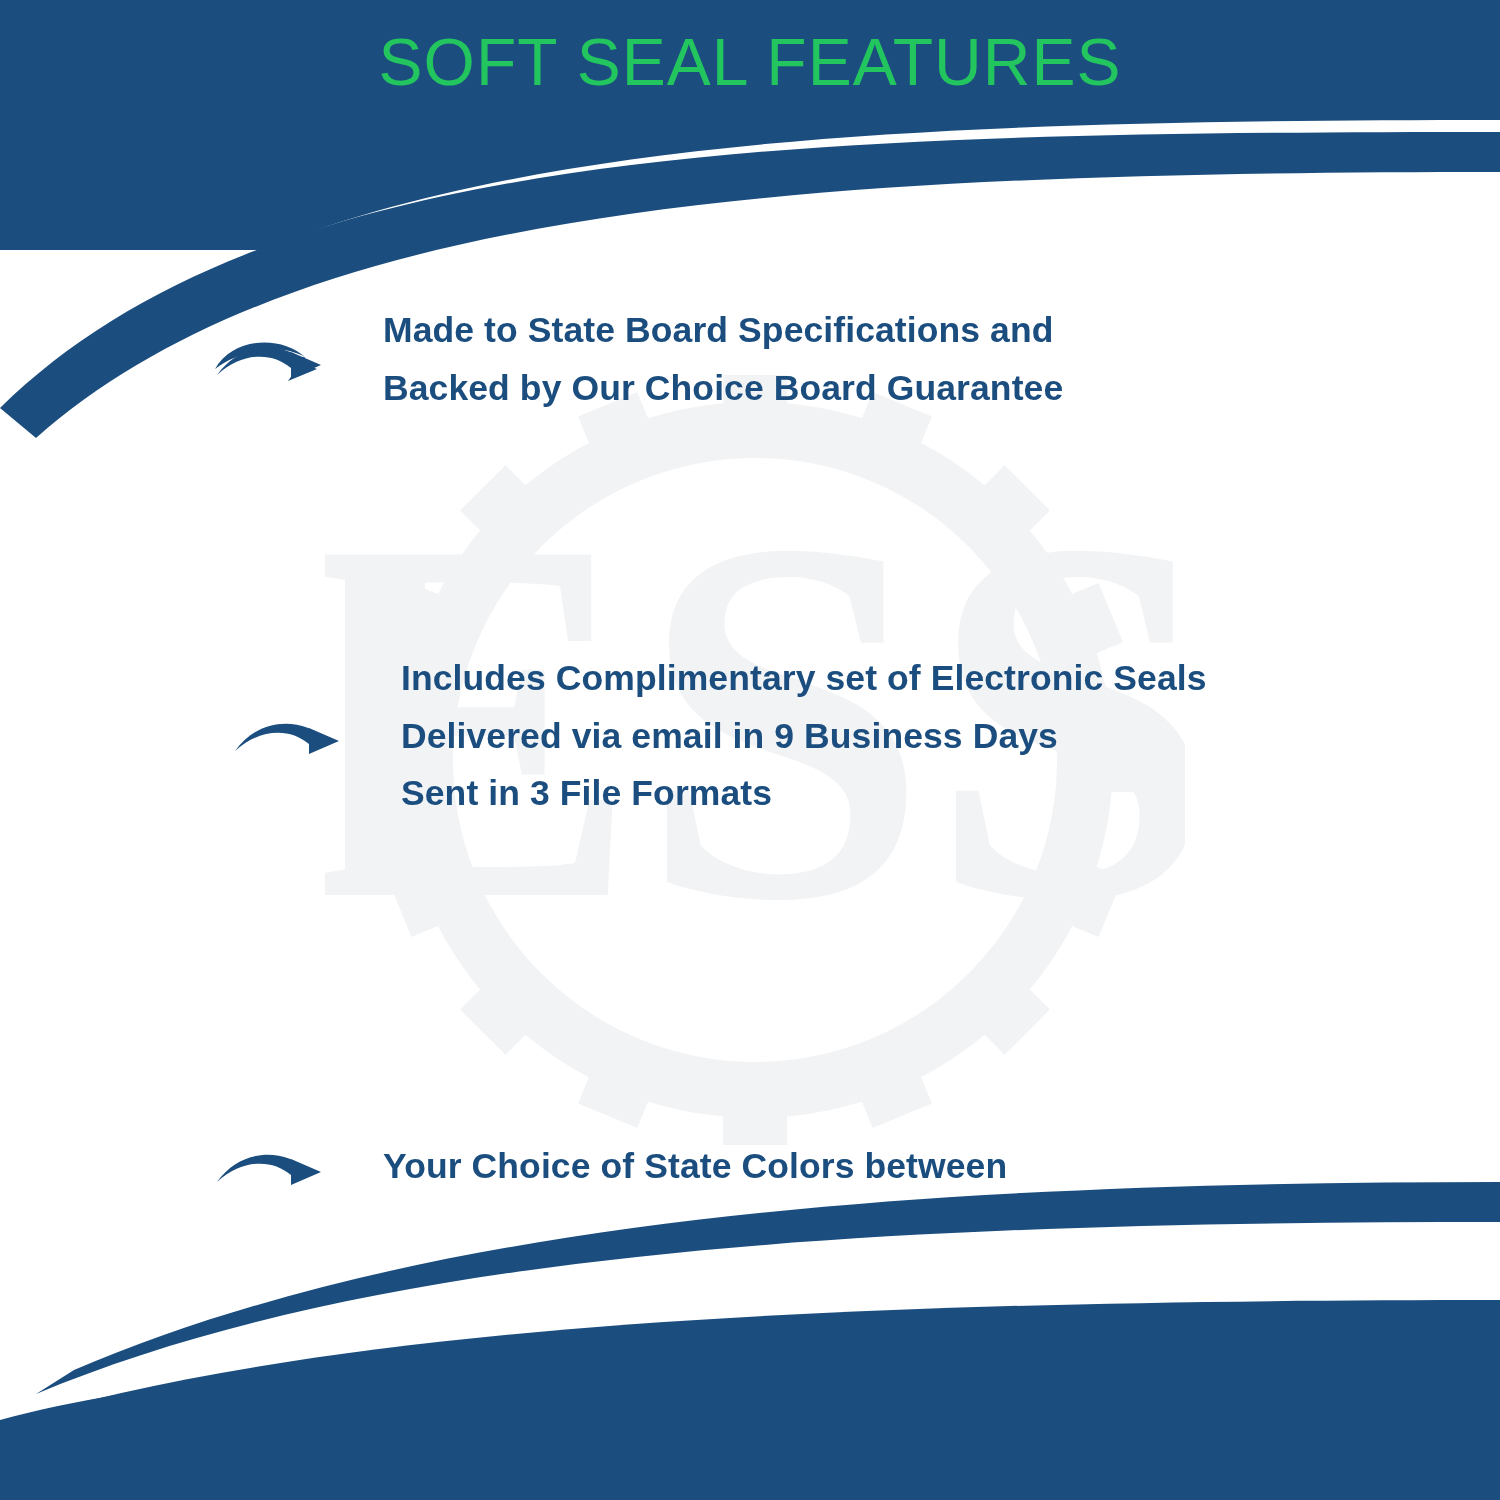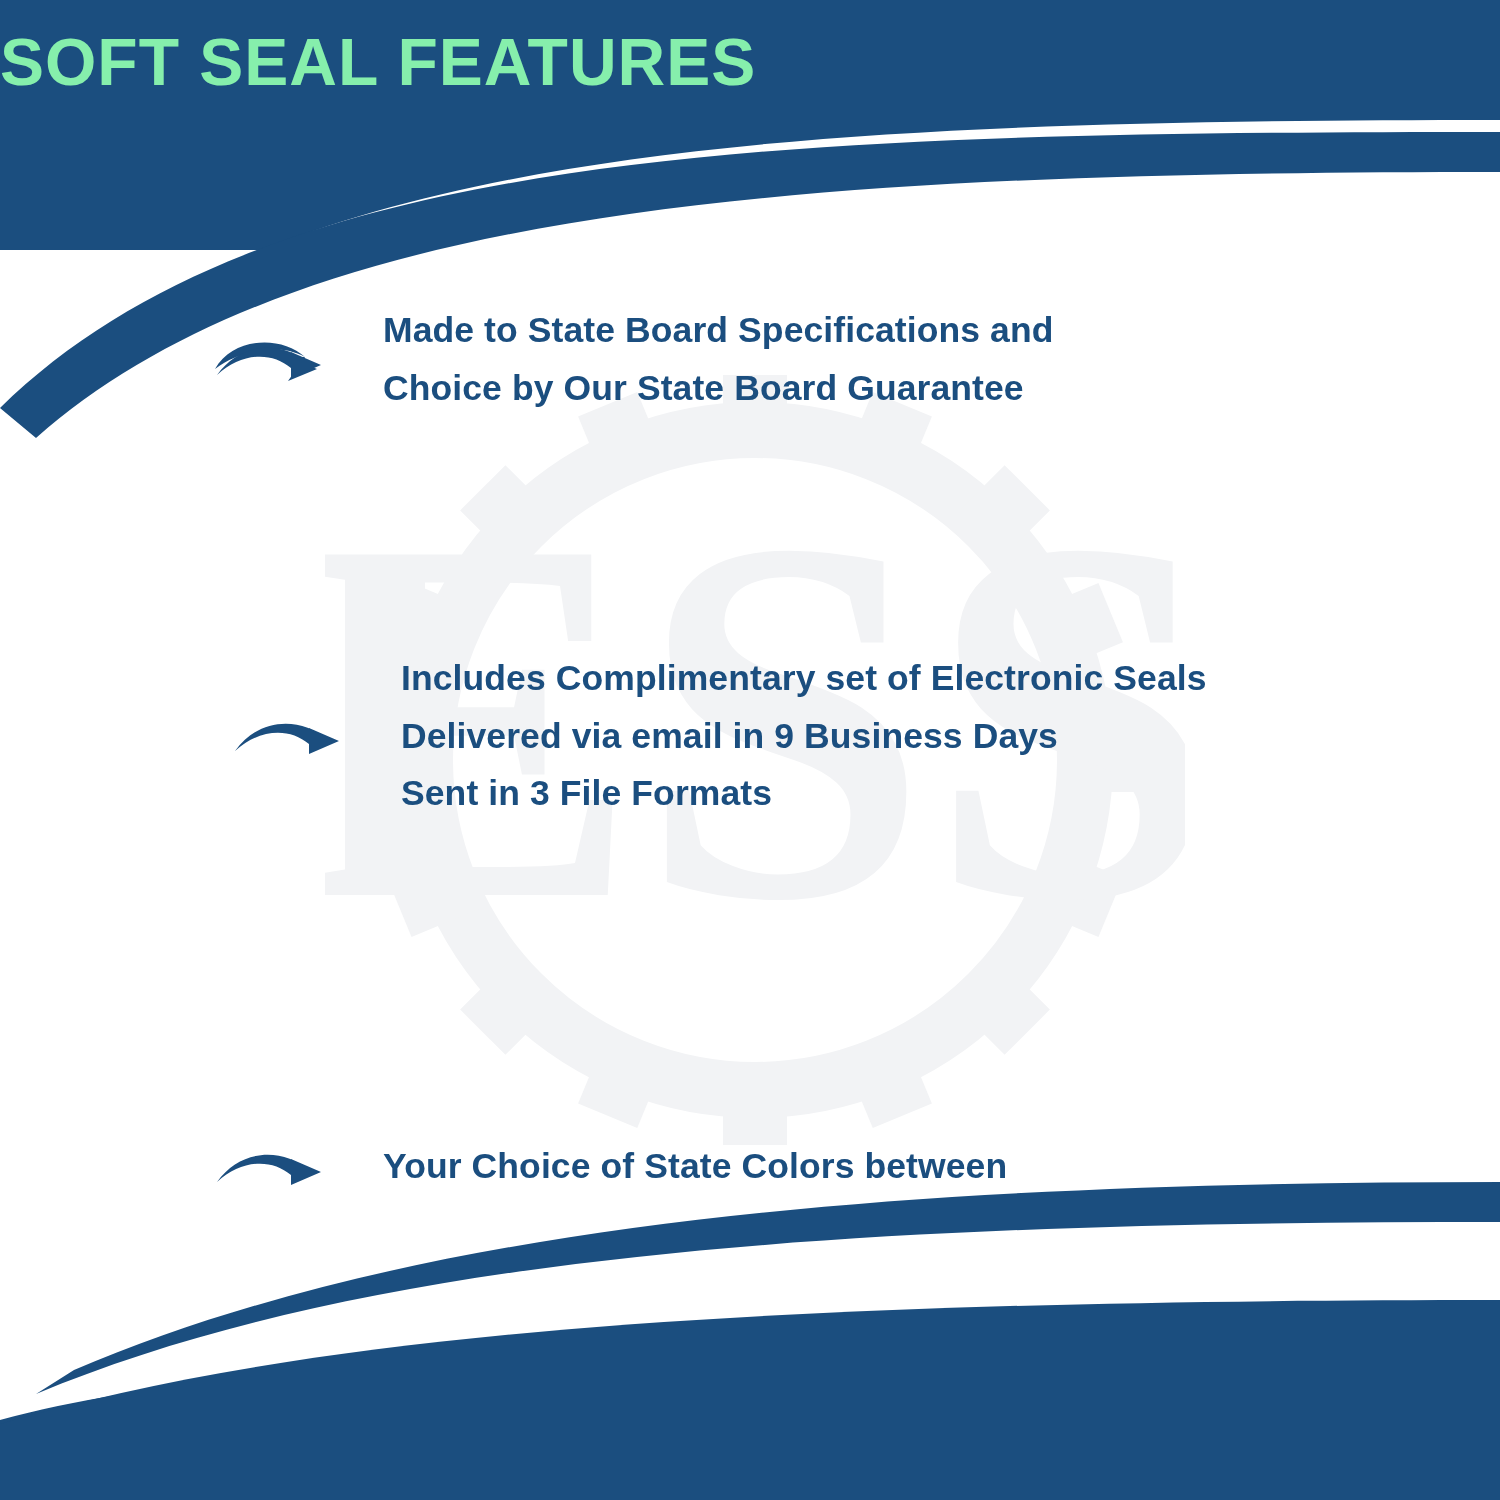--- a/index.html
+++ b/index.html
@@ -23,23 +23,24 @@
     left: 0;
     top: 0;
     width: 1500px;
     height: 1500px;
   }
   #title {
     position: absolute;
     left: 0;
     top: 26px;
     width: 1500px;
-    color: #86efac;
+    text-align: center;
+    color: #22c55e;
     font-size: 66px;
-    font-weight: bold;
+    font-weight: normal;
     letter-spacing: 1px;
     line-height: 1.1;
     z-index: 5;
   }
   
   #watermark {
     position: absolute;
     left: 325px;
     top: 255px;
     width: 860px;
@@ -137,21 +138,21 @@
 
     <div class="feature" id="f1">
       <div class="feature-arrow">
         <svg viewBox="0 0 110 60" width="110" height="60">
           <path d="M2,34 C20,2 68,0 92,22 L75,22 L104,34 L75,46 L92,22 C66,8 28,14 2,34 Z" fill="#1b4e7f"></path>
           <path d="M4,40 C28,6 70,6 96,28 L78,28 L78,17 L108,30 L78,43 L78,33 C58,16 28,18 4,40 Z" fill="#1b4e7f"></path>
         </svg>
       </div>
       <div class="feature-text">
         <span class="line">Made to State Board Specifications and</span>
-        <span class="line">Choice by Our State Board Guarantee</span>
+        <span class="line">Backed by Our Choice Board Guarantee</span>
       </div>
     </div>
 
     <div class="feature" id="f2">
       <div class="feature-arrow">
         <svg viewBox="0 0 110 60" width="110" height="60">
           <path d="M4,40 C28,6 70,6 96,28 L78,28 L78,17 L108,30 L78,43 L78,33 C58,16 28,18 4,40 Z" fill="#1b4e7f"></path>
         </svg>
       </div>
       <div class="feature-text">

